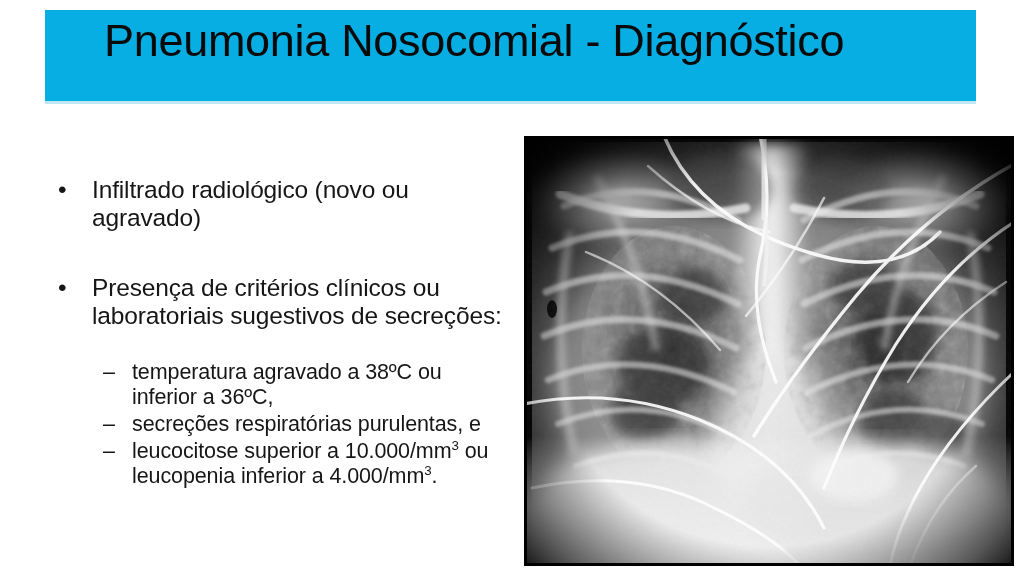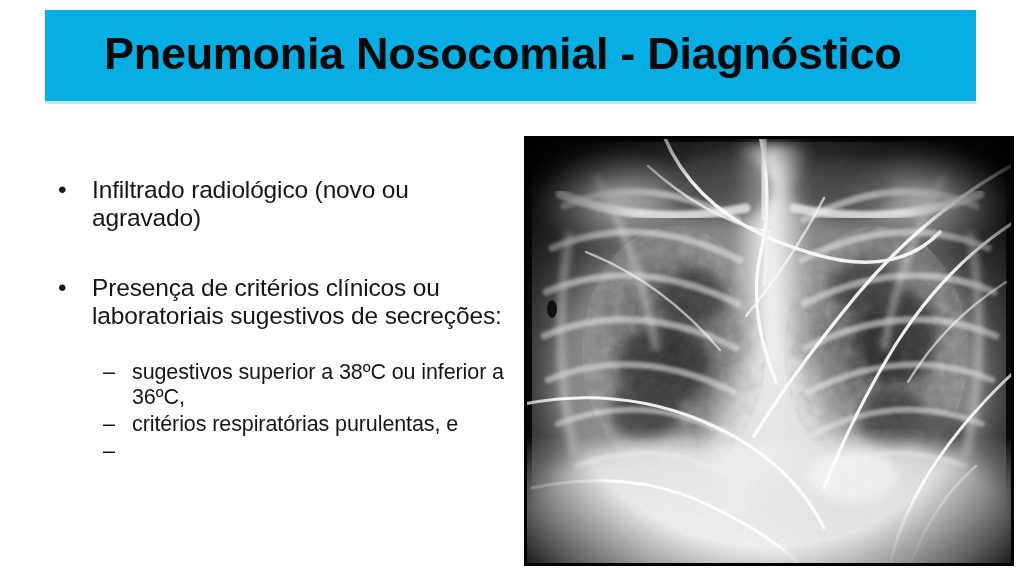--- a/index.html
+++ b/index.html
@@ -32,26 +32,26 @@
     position: absolute;
     left: 45px;
     top: 101px;
     width: 931px;
     height: 3px;
     background: #bfe7f6;
   }
   #slide-title {
     position: absolute;
     left: 104px;
-    top: 23px;
+    top: 10px;
     width: 840px;
     height: 62px;
     line-height: 62px;
     font-size: 45px;
-    font-weight: bold;
+    font-weight: normal;
     color: #0a0a0a;
     letter-spacing: -0.3px;
     white-space: nowrap;
   }
 
   
   #bullet-column {
     position: absolute;
     left: 48px;
     top: 140px;
@@ -142,30 +142,31 @@
 
     <div class="bullet-l1" id="bullet-2">
       <span class="marker">•</span>
       <span class="bullet-l1-text">Presença de critérios clínicos ou laboratoriais sugestivos de secreções:</span>
     </div>
 
     <div id="sub-list">
 
       <div class="bullet-l2">
         <span class="marker">–</span>
-        <span class="bullet-l2-text">sugestivos superior a 38ºC ou inferior a 36ºC,</span>
+        <span class="bullet-l2-text">temperatura agravado a 38ºC ou inferior a 36ºC,</span>
       </div>
 
       <div class="bullet-l2">
         <span class="marker">–</span>
-        <span class="bullet-l2-text">critérios respiratórias purulentas, e</span>
+        <span class="bullet-l2-text">secreções respiratórias purulentas, e</span>
       </div>
 
       <div class="bullet-l2">
         <span class="marker">–</span>
+        <span class="bullet-l2-text">leucocitose superior a 10.000/mm<sup>3</sup> ou leucopenia inferior a 4.000/mm<sup>3</sup>.</span>
       </div>
 
     </div>
   </div>
 
   <div id="xray-figure">
     <svg id="xray-svg" viewBox="0 0 490 430" preserveAspectRatio="none">
       <defs>
 
         <radialGradient id="field" cx="50%" cy="62%" r="78%">

